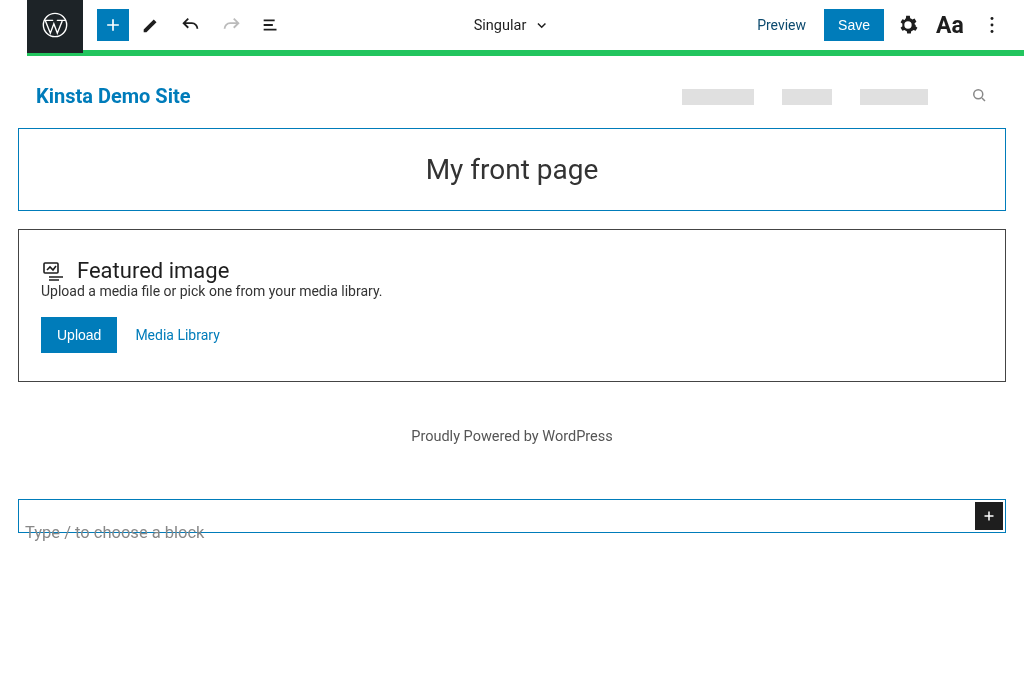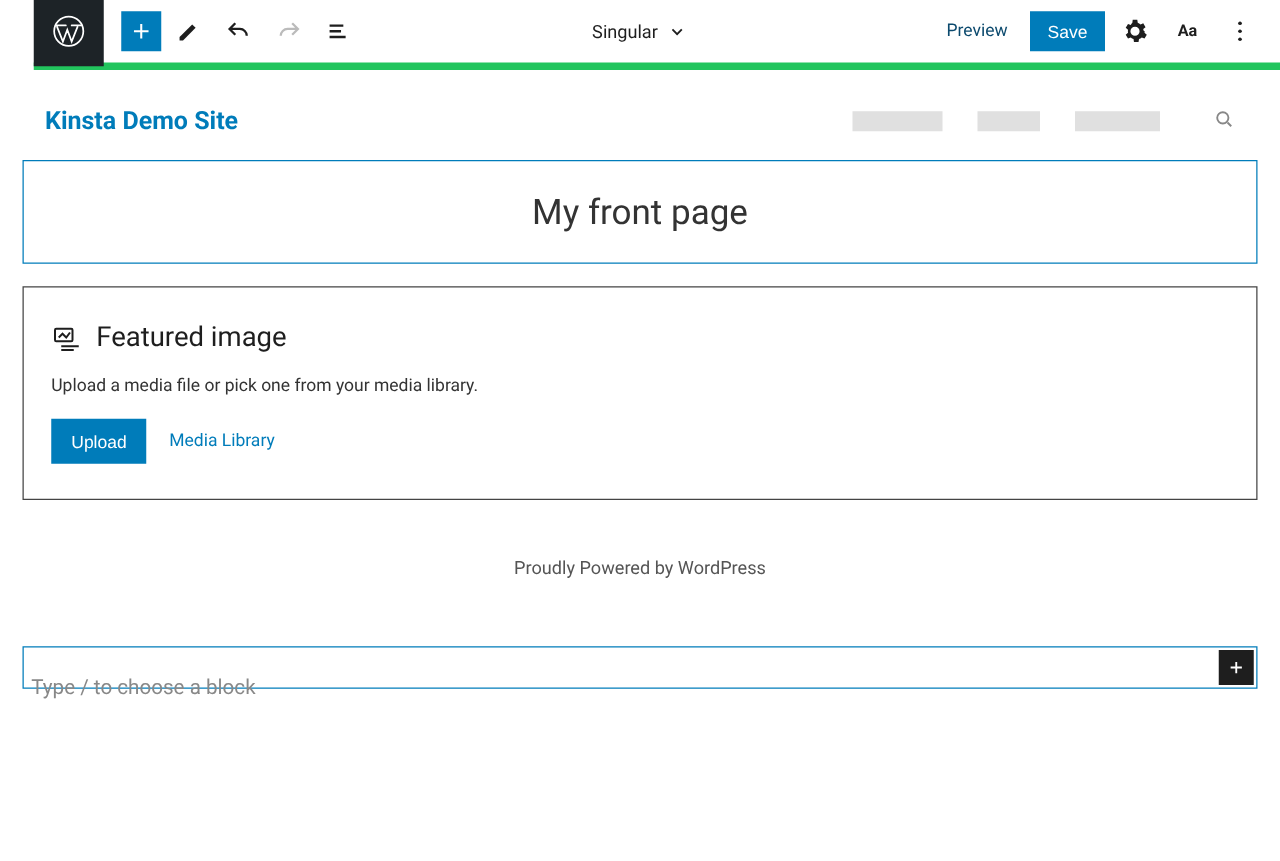--- a/index.html
+++ b/index.html
@@ -36,21 +36,21 @@
 
 
 .content-area { padding: 0 18px; }
 .title-block { border: 1px solid #007cba; padding: 24px 196px; font-size: 28px; color: #333; }
 .title-block span { display: block; text-align: center; }
 
 .featured-block { border: 1px solid #444; margin-top: 18px; padding: 28px 22px; }
 .featured-header { display: flex; align-items: center; gap: 12px; }
 .featured-header svg { width: 24px; height: 24px; }
 .featured-title { font-size: 22px; font-weight: 400; color: #1e1e1e; }
-.featured-desc { font-size: 14px; color: #333; margin-top: 18px; }
+.featured-desc { font-size: 14px; color: #333; }
 .featured-actions { display: flex; align-items: center; gap: 18px; margin-top: 18px; }
 .upload-btn { background: #007cba; color: #fff; border: none; font-size: 14px; padding: 10px 16px; cursor: pointer; }
 .media-lib-link { color: #007cba; font-size: 14px; cursor: pointer; }
 
 .footer-text { text-align: center; color: #555; font-size: 14.5px; margin-top: 46px; }
 
 
 .appender { margin: 54px 18px 0 18px; border: 1.5px solid #007cba; display: flex; align-items: center; height: 34px; padding: 0 0 0 6px; }
 .appender-text { color: #888; font-size: 16.5px; flex: 1; margin-top: 32px; }
 .appender-plus { width: 28px; height: 28px; background: #1e1e1e; display: flex; align-items: center; justify-content: center; margin-right: 2px; cursor: pointer; }
@@ -102,21 +102,21 @@
   </div>
 
   <div class="tool-group-right">
     <span class="preview-link">Preview</span>
     <button class="save-btn">Save</button>
     <div class="icon-btn">
       <svg viewBox="0 0 24 24" fill="currentColor">
           <path d="M12 8a4 4 0 100 8 4 4 0 000-8zm8.4 4c0 .5 0 1-.1 1.4l2 1.6-2 3.4-2.4-1a8 8 0 01-2.4 1.4l-.4 2.6h-4l-.4-2.6a8 8 0 01-2.4-1.4l-2.4 1-2-3.4 2-1.6a8.6 8.6 0 010-2.8l-2-1.6 2-3.4 2.4 1A8 8 0 019.7 4.6L10 2h4l.4 2.6a8 8 0 012.4 1.4l2.4-1 2 3.4-2 1.6c.1.4.2.9.2 1.4z"></path>
         </svg>
     </div>
-    <div class="icon-btn" style="font-weight:700;font-size:13px;">Aa</div>
+    <div class="icon-btn" style="font-weight:700;font-size:23px;">Aa</div>
     <div class="icon-btn">
       <svg viewBox="0 0 24 24" fill="currentColor">
           <circle cx="12" cy="5" r="1.6"></circle>
           <circle cx="12" cy="12" r="1.6"></circle>
           <circle cx="12" cy="19" r="1.6"></circle>
         </svg>
     </div>
   </div>
 </div>
 

